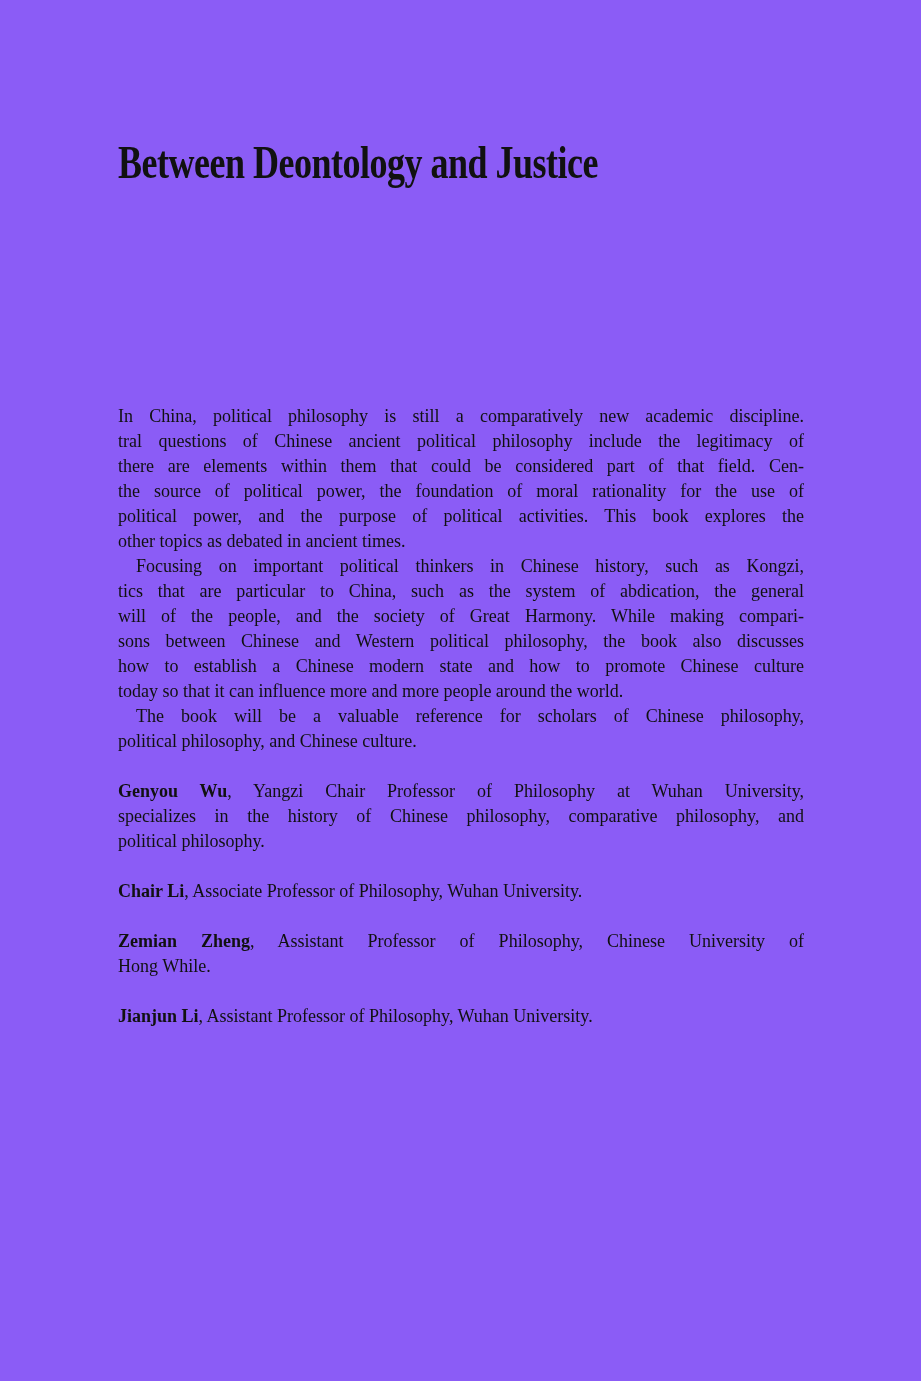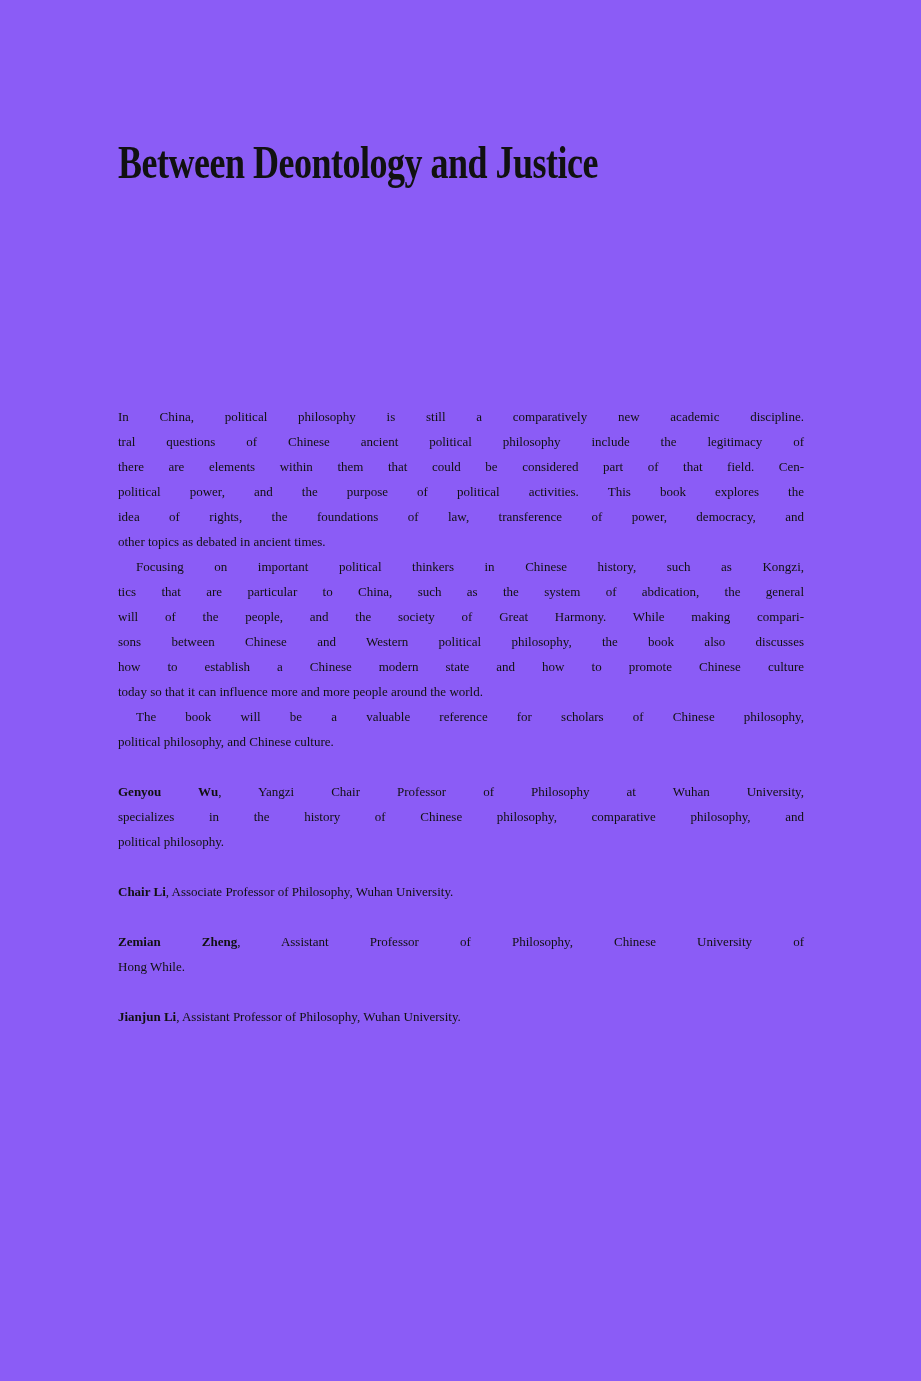--- a/index.html
+++ b/index.html
@@ -25,21 +25,21 @@
     letter-spacing: -0.5px;
     white-space: nowrap;
     transform: scaleY(1.28);
     transform-origin: left top;
   }
   .content {
     position: absolute;
     left: 118px;
     top: 404px;
     width: 686px;
-    font-size: 13px;
+    font-size: 18px;
   }
   .block {
     margin: 0;
   }
   .block.bio {
     margin-top: 25px;
   }
   .line {
     height: 25px;
     line-height: 25px;
@@ -59,22 +59,22 @@
 </head>
 <body>
 
 <div class="page">
   <h1 class="book-title">Between Deontology and Justice</h1>
   <div class="content">
       <div class="block para">
         <div class="line">In China, political philosophy is still a comparatively new academic discipline.</div>
         <div class="line">tral questions of Chinese ancient political philosophy include the legitimacy of</div>
         <div class="line">there are elements within them that could be considered part of that field. Cen-</div>
+        <div class="line">the source of political power, the foundation of moral rationality for the use of</div>
         <div class="line">political power, and the purpose of political activities. This book explores the</div>
-        <div class="line">idea of rights, the foundations of law, transference of power, democracy, and</div>
         <div class="line lastline">other topics as debated in ancient times.</div>
       </div>
       <div class="block para">
         <div class="line indent">Focusing on important political thinkers in Chinese history, such as Kongzi,</div>
         <div class="line">tics that are particular to China, such as the system of abdication, the general</div>
         <div class="line">will of the people, and the society of Great Harmony. While making compari-</div>
         <div class="line">sons between Chinese and Western political philosophy, the book also discusses</div>
         <div class="line">how to establish a Chinese modern state and how to promote Chinese culture</div>
         <div class="line lastline">today so that it can influence more and more people around the world.</div>
       </div>

